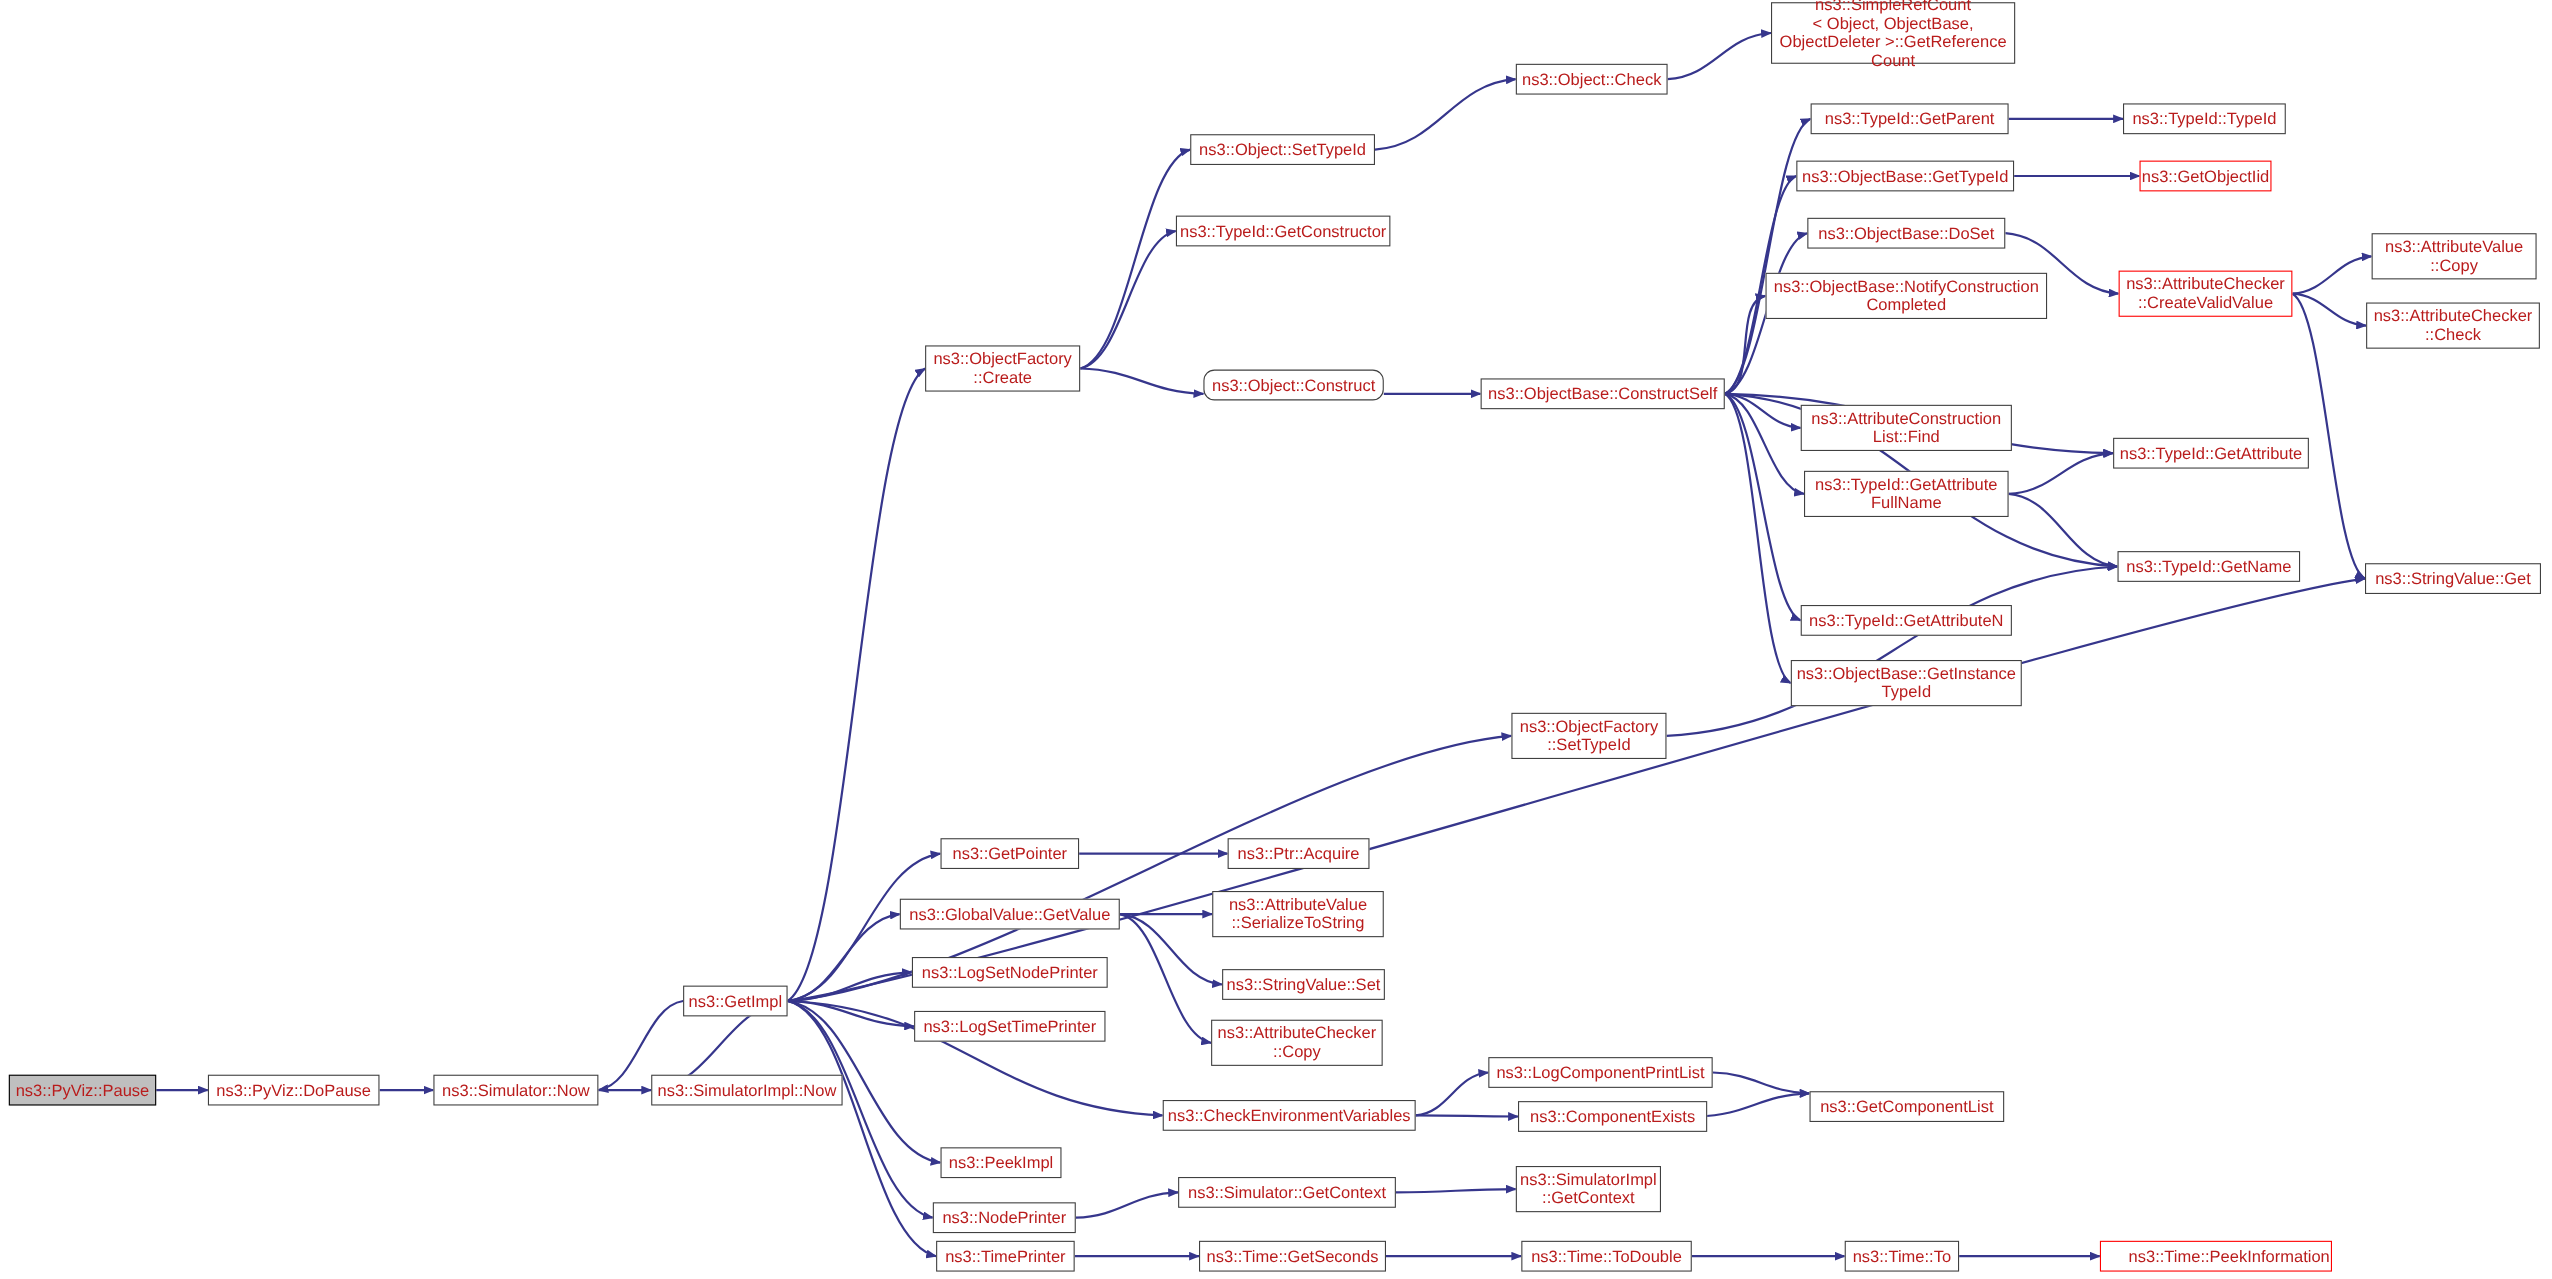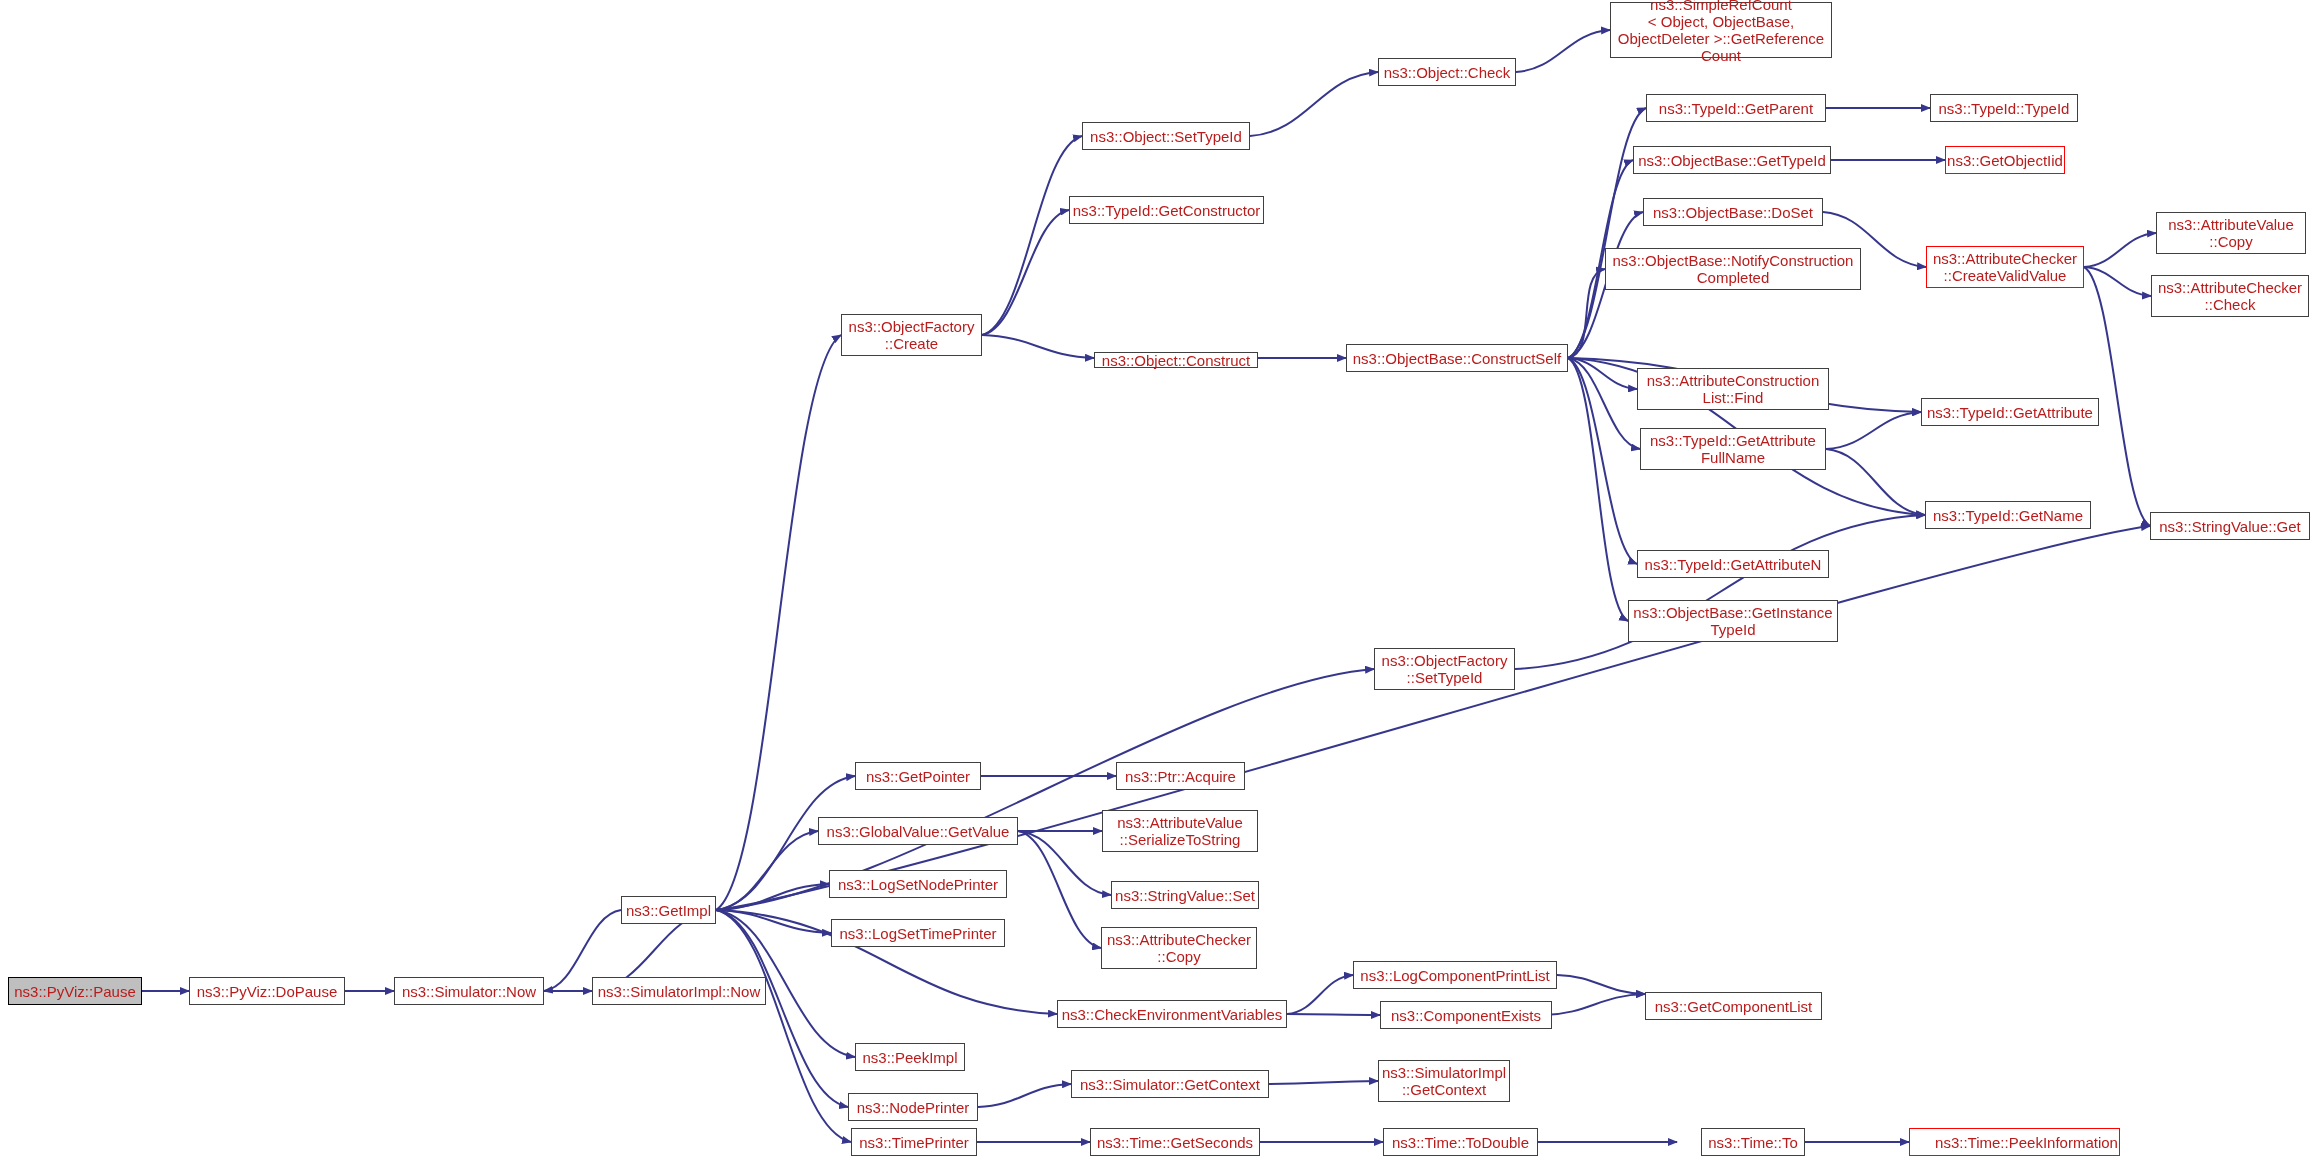--- a/index.html
+++ b/index.html
@@ -137,34 +137,34 @@
       <div class="node" style="left: 1380px; top: 1001px; width: 172px; height: 28px;">ns3::ComponentExists</div>
       <div class="node" style="left: 1645px; top: 992px; width: 177px; height: 28px;">ns3::GetComponentList</div>
       <div class="node" style="left: 855px; top: 1043px; width: 110px; height: 28px;">ns3::PeekImpl</div>
       <div class="node" style="left: 848px; top: 1093px; width: 130px; height: 28px;">ns3::NodePrinter</div>
       <div class="node" style="left: 1071px; top: 1070px; width: 198px; height: 28px;">ns3::Simulator::GetContext</div>
       <div class="node" style="left: 1378px; top: 1060px; width: 132px; height: 42px;">ns3::SimulatorImpl
 ::GetContext</div>
       <div class="node" style="left: 851px; top: 1128px; width: 126px; height: 28px;">ns3::TimePrinter</div>
       <div class="node" style="left: 1090px; top: 1128px; width: 170px; height: 28px;">ns3::Time::GetSeconds</div>
       <div class="node" style="left: 1383px; top: 1128px; width: 155px; height: 28px;">ns3::Time::ToDouble</div>
-      <div class="node" style="left: 1677px; top: 1128px; width: 104px; height: 28px; margin-left: 24px;">ns3::Time::To</div>
+      <div class="node" style="left: 1677px; top: 1128px; width: 104px; height: 28px;">ns3::Time::To</div>
       <div class="node red" style="left: 1909px; top: 1128px; width: 211px; height: 28px; padding-left: 28px;">ns3::Time::PeekInformation</div>
       <div class="node" style="left: 1374px; top: 648px; width: 141px; height: 42px;">ns3::ObjectFactory
 ::SetTypeId</div>
       <div class="node" style="left: 841px; top: 314px; width: 141px; height: 42px;">ns3::ObjectFactory
 ::Create</div>
       <div class="node" style="left: 1082px; top: 122px; width: 168px; height: 28px;">ns3::Object::SetTypeId</div>
       <div class="node" style="left: 1378px; top: 58px; width: 138px; height: 28px;">ns3::Object::Check</div>
       <div class="node" style="left: 1610px; top: 2px; width: 222px; height: 56px;">ns3::SimpleRefCount
 &lt; Object, ObjectBase,
  ObjectDeleter &gt;::GetReference
 Count</div>
       <div class="node" style="left: 1069px; top: 196px; width: 195px; height: 28px;">ns3::TypeId::GetConstructor</div>
-      <div class="node" style="left: 1094px; top: 352px; width: 164px; height: 16px;">ns3::Object::Construct</div>
+      <div class="node" style="left: 1094px; top: 336px; width: 164px; height: 28px; border-radius: 10px;">ns3::Object::Construct</div>
       <div class="node" style="left: 1346px; top: 344px; width: 222px; height: 28px;">ns3::ObjectBase::ConstructSelf</div>
       <div class="node" style="left: 1646px; top: 94px; width: 180px; height: 28px;">ns3::TypeId::GetParent</div>
       <div class="node" style="left: 1930px; top: 94px; width: 148px; height: 28px;">ns3::TypeId::TypeId</div>
       <div class="node" style="left: 1633px; top: 146px; width: 198px; height: 28px;">ns3::ObjectBase::GetTypeId</div>
       <div class="node red" style="left: 1945px; top: 146px; width: 120px; height: 28px;">ns3::GetObjectIid</div>
       <div class="node" style="left: 1643px; top: 198px; width: 180px; height: 28px;">ns3::ObjectBase::DoSet</div>
       <div class="node" style="left: 1605px; top: 248px; width: 256px; height: 42px;">ns3::ObjectBase::NotifyConstruction
 Completed</div>
       <div class="node red" style="left: 1926px; top: 246px; width: 158px; height: 42px;">ns3::AttributeChecker
 ::CreateValidValue</div>

